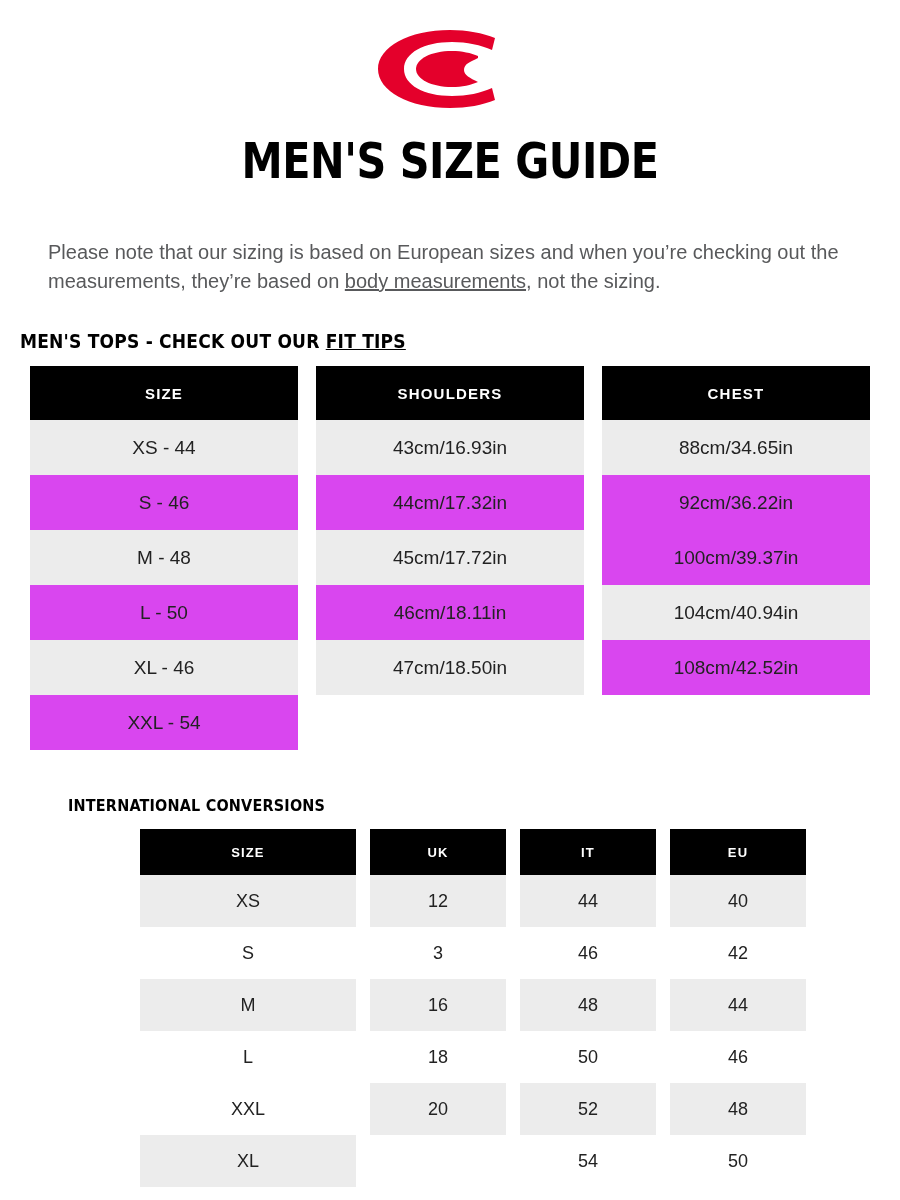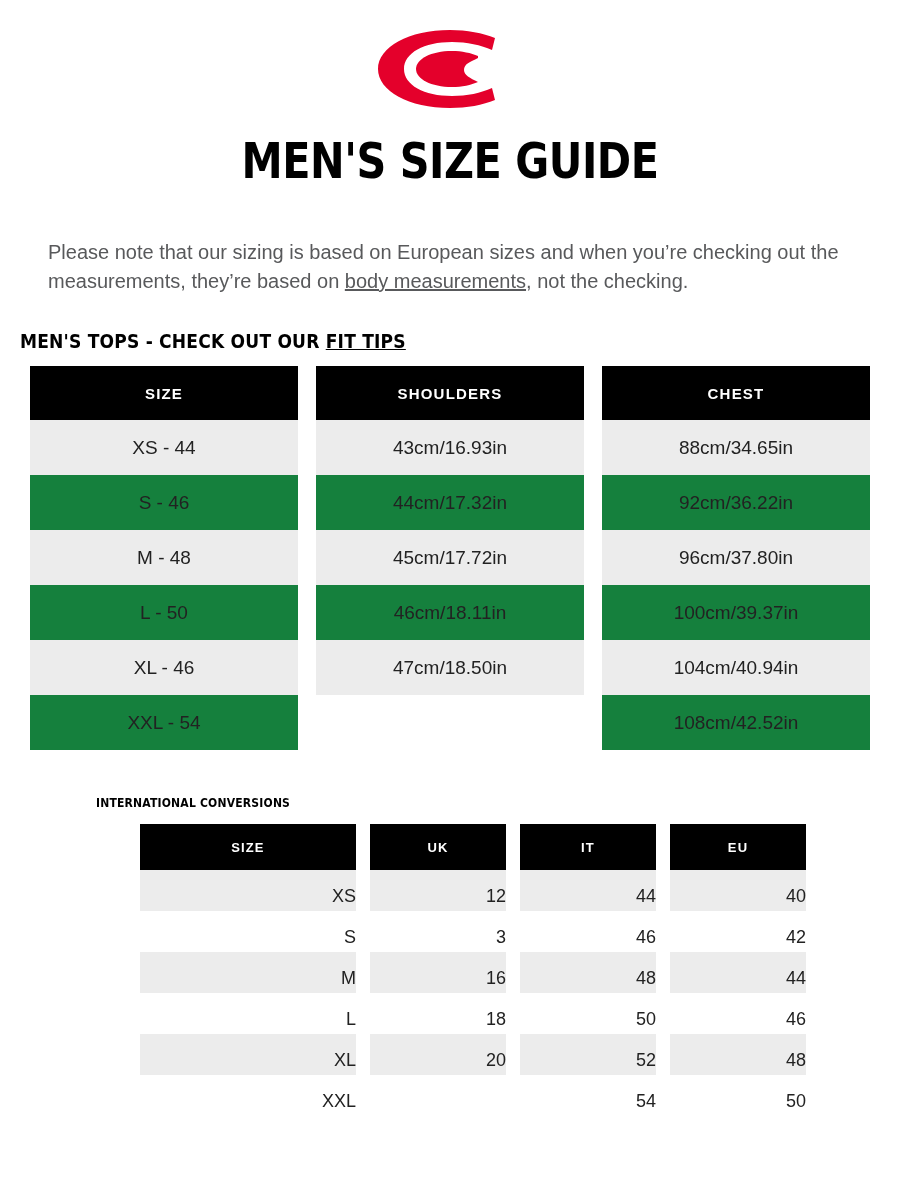--- a/index.html
+++ b/index.html
@@ -83,53 +83,53 @@
     font-weight: 700;
     letter-spacing: 1.2px;
     text-align: center;
     padding: 19px 0 18px 0;
   }
   .col .cell {
     text-align: center;
     font-size: 19px;
     color: #222222;
     padding: 17px 0 16px 0;
-    background: #15803d;
+    background: #d946ef;
   }
   .col .cell.alt { background: #ececec; }
 
   
   .sub-head {
-    margin: 46px 0 0 96px;
+    margin: 46px 0 0 68px;
     font-family: "DejaVu Sans Condensed", "Liberation Sans Narrow", "Liberation Sans", sans-serif;
     font-weight: 800;
-    font-size: 12px;
+    font-size: 16px;
     letter-spacing: 0.2px;
   }
   .intl-table {
     margin: 14px 100px 0 140px;
     display: flex;
     gap: 14px;
   }
   .intl-col.size { flex: 0 0 216px; }
   .intl-col.small { flex: 0 0 136px; }
   .intl-col .hdr {
     background: #000000;
     color: #ffffff;
     font-size: 13px;
     font-weight: 700;
     letter-spacing: 1.1px;
     text-align: center;
     padding: 16px 0 15px 0;
   }
   .intl-col .cell {
-    text-align: right;
+    text-align: center;
     font-size: 18px;
     color: #222222;
-    padding: 16px 0 4px 0;
+    padding: 16px 0 15px 0;
     background: #ffffff;
   }
   .intl-col .cell.alt { background: #ececec; }
 
   .bottom-space { height: 20px; }
 </style>
 </head>
 <body>
 
 <div class="page">
@@ -140,21 +140,21 @@
         <path d="M76 2C35 2 4 19 4 41c0 22 31 39 72 39 17 0 33-3 45-8l-3-12c-11 5-25 8-40 8-28 0-48-11-48-27S50 14 78 14c15 0 29 3 40 8l3-12C109 5 93 2 76 2z" fill="#e4002b"></path>
         <path d="M104 30c0-1 0-2 0-2-7-3-16-5-26-5-21 0-36 8-36 18s15 18 36 18c10 0 19-2 26-5 0-7 0-17 0-24z" fill="#e4002b"></path>
         <path d="M104 30c-8 4-14 6-14 12 0 5 6 8 14 12 0-8 0-16 0-24z" fill="#ffffff"></path>
       </svg>
     </span>
   </div>
 
   <h1 class="page-title">MEN'S SIZE GUIDE</h1>
 
   <p class="intro">
-    <span>Please note that our sizing is based on European sizes and when you’re checking out the measurements, they’re based on </span><a class="u" href="#" style="color:#58595b;text-decoration:underline;">body measurements</a><span>, not the checking.</span>
+    <span>Please note that our sizing is based on European sizes and when you’re checking out the measurements, they’re based on </span><a class="u" href="#" style="color:#58595b;text-decoration:underline;">body measurements</a><span>, not the sizing.</span>
   </p>
 
   <div class="section-head">
     <span>MEN'S TOPS - CHECK OUT OUR </span><a class="link" href="#" style="color:#000;">FIT TIPS</a>
   </div>
 
   <div class="tops-table">
 
     <div class="col">
       <div class="hdr">SIZE</div>
@@ -172,40 +172,39 @@
       <div class="cell">44cm/17.32in</div>
       <div class="cell alt">45cm/17.72in</div>
       <div class="cell">46cm/18.11in</div>
       <div class="cell alt">47cm/18.50in</div>
     </div>
 
     <div class="col">
       <div class="hdr">CHEST</div>
       <div class="cell alt">88cm/34.65in</div>
       <div class="cell">92cm/36.22in</div>
-      <div class="cell alt">96cm/37.80in</div>
       <div class="cell">100cm/39.37in</div>
       <div class="cell alt">104cm/40.94in</div>
       <div class="cell">108cm/42.52in</div>
     </div>
 
   </div>
 
   <div class="sub-head">INTERNATIONAL CONVERSIONS</div>
 
   <div class="intl-table">
 
     <div class="intl-col size">
       <div class="hdr">SIZE</div>
       <div class="cell alt">XS</div>
       <div class="cell">S</div>
       <div class="cell alt">M</div>
       <div class="cell">L</div>
+      <div class="cell">XXL</div>
       <div class="cell alt">XL</div>
-      <div class="cell">XXL</div>
     </div>
 
     <div class="intl-col small">
       <div class="hdr">UK</div>
       <div class="cell alt">12</div>
       <div class="cell">3</div>
       <div class="cell alt">16</div>
       <div class="cell">18</div>
       <div class="cell alt">20</div>
     </div>

